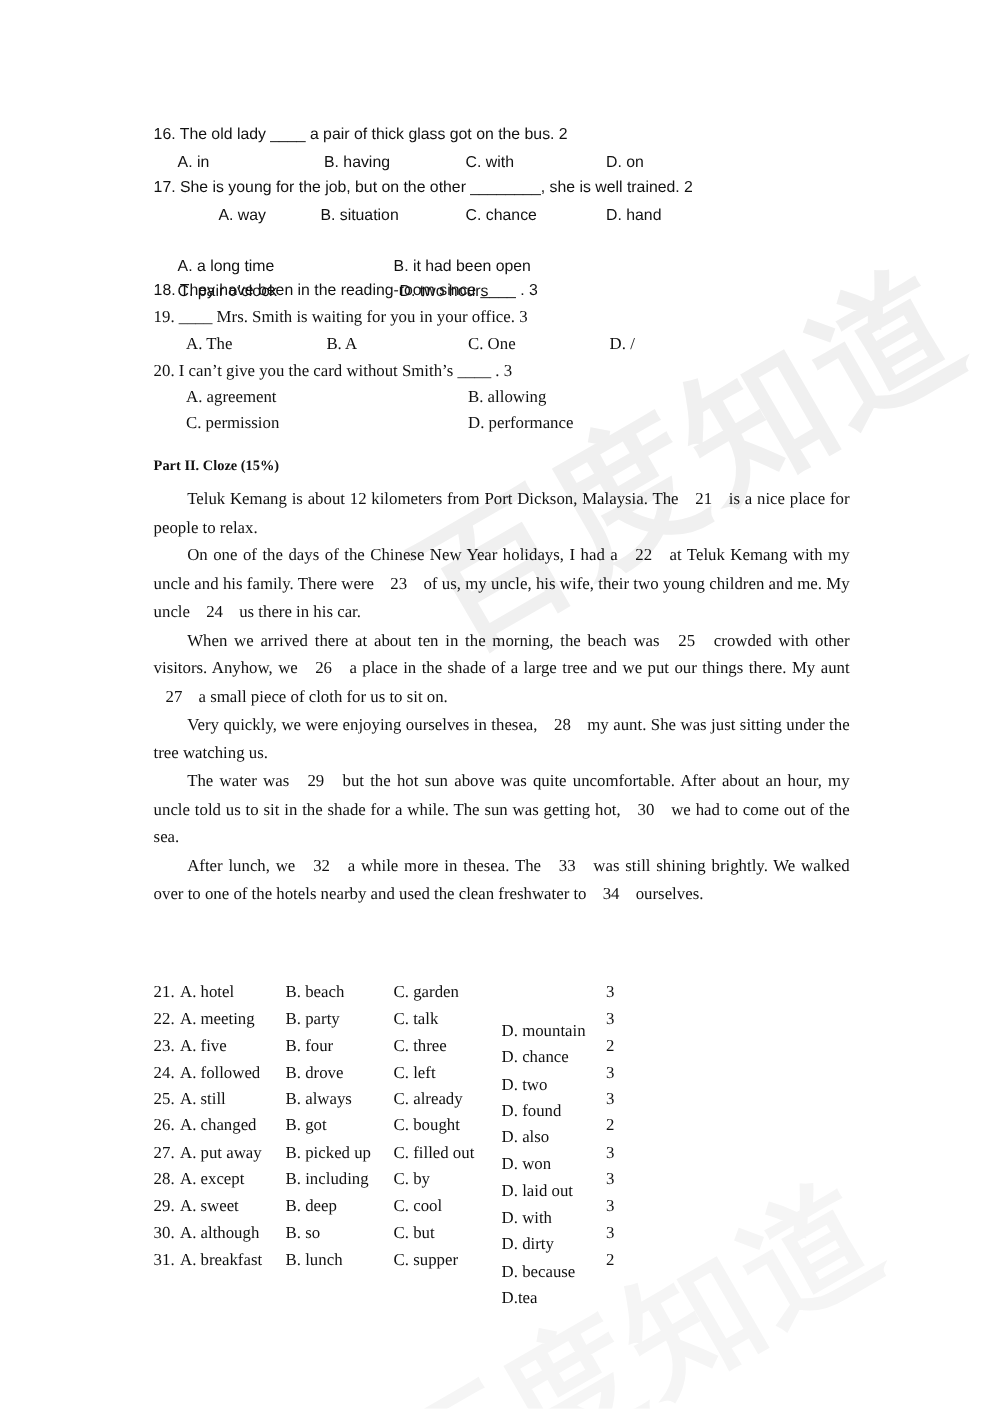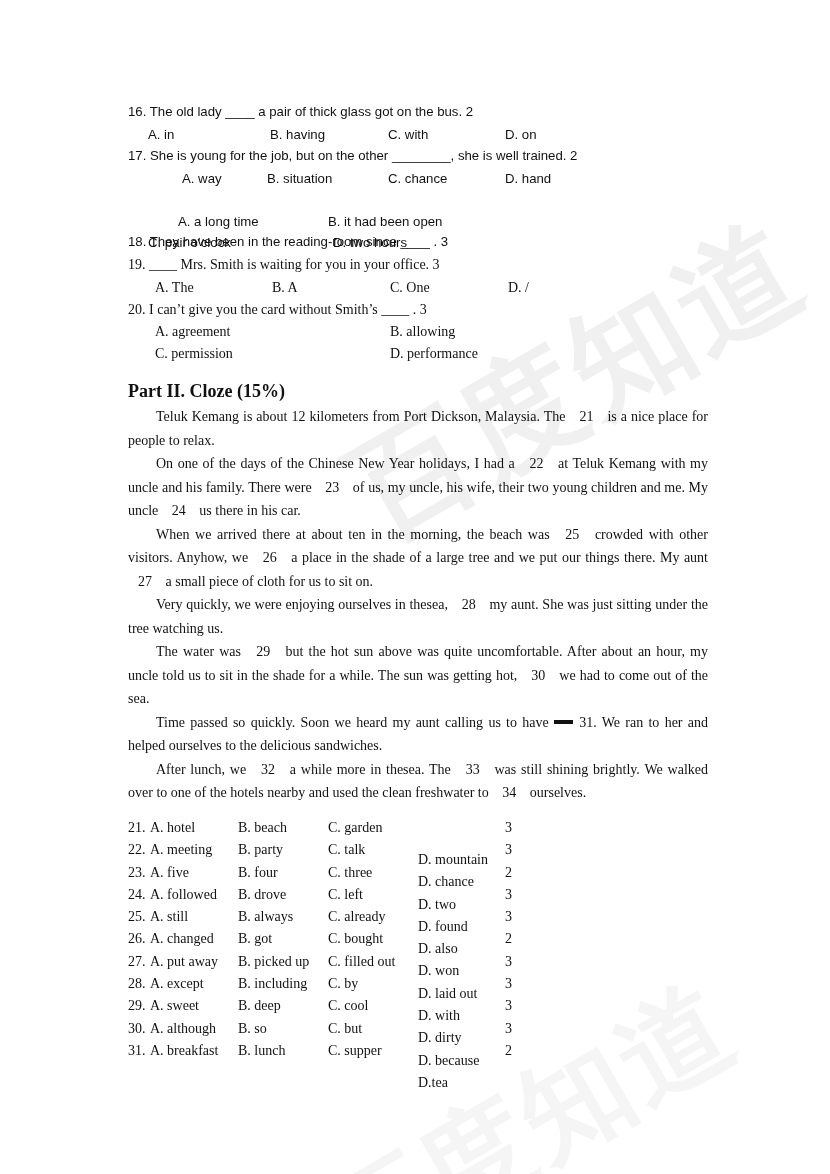--- a/index.html
+++ b/index.html
@@ -77,21 +77,21 @@
     white-space: nowrap;
     font-size: 14px;
     line-height: 1;
   }
 
   
   .part-heading {
     position: absolute;
     left: 128px;
     top: 381px;
-    font-size: 18px;
+    font-size: 12px;
     font-weight: 700;
     font-family: "Liberation Serif", "DejaVu Serif", serif;
     white-space: nowrap;
   }
 
   
   .passage {
     position: absolute;
     left: 128px;
     width: 580px;
@@ -164,21 +164,21 @@
     <div class="sans-block">
       <div class="q-line" style="left:128px; top:149px;">17. She is young for the job, but on the other ________, she is well trained. 2</div>
       <div class="opt" style="left:152px; top:172px;margin-left:30px;">A. way</div>
       <div class="opt" style="left:267px; top:172px;">B. situation</div>
       <div class="opt" style="left:388px; top:172px;">C. chance</div>
       <div class="opt" style="left:505px; top:172px;">D. hand</div>
     </div>
 
     <div class="sans-block">
       <div class="q-line" style="left:128px; top:193px;margin-top:42px;">18. They have been in the reading-room since ____ .   3</div>
-      <div class="opt" style="left:148px; top:215px;margin-left:30px;">A. a long time</div>
+      <div class="opt" style="left:148px; top:215px;">A. a long time</div>
       <div class="opt" style="left:328px; top:215px;">B. it had been open</div>
       <div class="opt" style="left:148px; top:236px;">C. pair o’clock</div>
       <div class="opt" style="left:333px; top:236px;">D. two hours</div>
     </div>
 
     <div class="serif-block">
       <div class="q-line-s" style="left:128px; top:258px;">19. ____ Mrs. Smith is waiting for you in your office.    3</div>
       <div class="opt-s" style="left:155px; top:281px;">A. The</div>
       <div class="opt-s" style="left:272px; top:281px;">B. A</div>
       <div class="opt-s" style="left:390px; top:281px;">C. One</div>
@@ -194,21 +194,20 @@
     </div>
 
     <div class="part-heading">Part II. Cloze (15%)</div>
 
     <div class="passage" style="top:405px;" id="cloze-passage">
         <p><span>Teluk Kemang is about  12 kilometers from Port Dickson, Malaysia. The </span><span class="blanknum">21</span><span> is a nice place for people to relax. </span></p>
         <p><span>On one of the days of the Chinese New Year holidays, I had a </span><span class="blanknum">22</span><span> at Teluk Kemang with my uncle and his family. There were </span><span class="blanknum">23</span><span> of us, my uncle, his wife, their two young children and me. My uncle </span><span class="blanknum">24</span><span> us there in his car. </span></p>
         <p><span>When we arrived there at about ten in the morning, the beach was </span><span class="blanknum">25</span><span> crowded with other visitors. Anyhow, we </span><span class="blanknum">26</span><span> a place in the shade of a large tree and we put our things there. My aunt </span><span class="blanknum">27</span><span> a small piece of cloth for us to sit on. </span></p>
         <p><span>Very quickly, we were enjoying ourselves in thesea, </span><span class="blanknum">28</span><span> my aunt. She was just sitting under the tree watching us. </span></p>
         <p><span>The water was </span><span class="blanknum">29</span><span> but the hot sun above was quite uncomfortable. After about an hour, my uncle told us to sit in the shade for a while. The sun was getting hot, </span><span class="blanknum">30</span><span> we had to come out of the sea. </span></p>
-        <p><span>Time passed  so quickly. Soon we heard my aunt calling us to have </span><span class="redact"></span><span> 31. We ran to her and helped ourselves to the delicious sandwiches. </span></p>
         <p><span>After lunch, we </span><span class="blanknum">32</span><span> a while more in thesea. The </span><span class="blanknum">33</span><span> was still shining brightly. We walked over to one of the hotels nearby and used the clean freshwater to </span><span class="blanknum">34</span><span> ourselves. </span></p>
       </div>
 
     <div class="ans-rows" id="cloze-answer-list">
         <div class="ans-row">
           <span class="c-num">21.</span>
           <span class="c-a">A. hotel</span>
           <span class="c-b">B. beach</span>
           <span class="c-c">C. garden</span>
           <span class="c-d">D. mountain</span>

